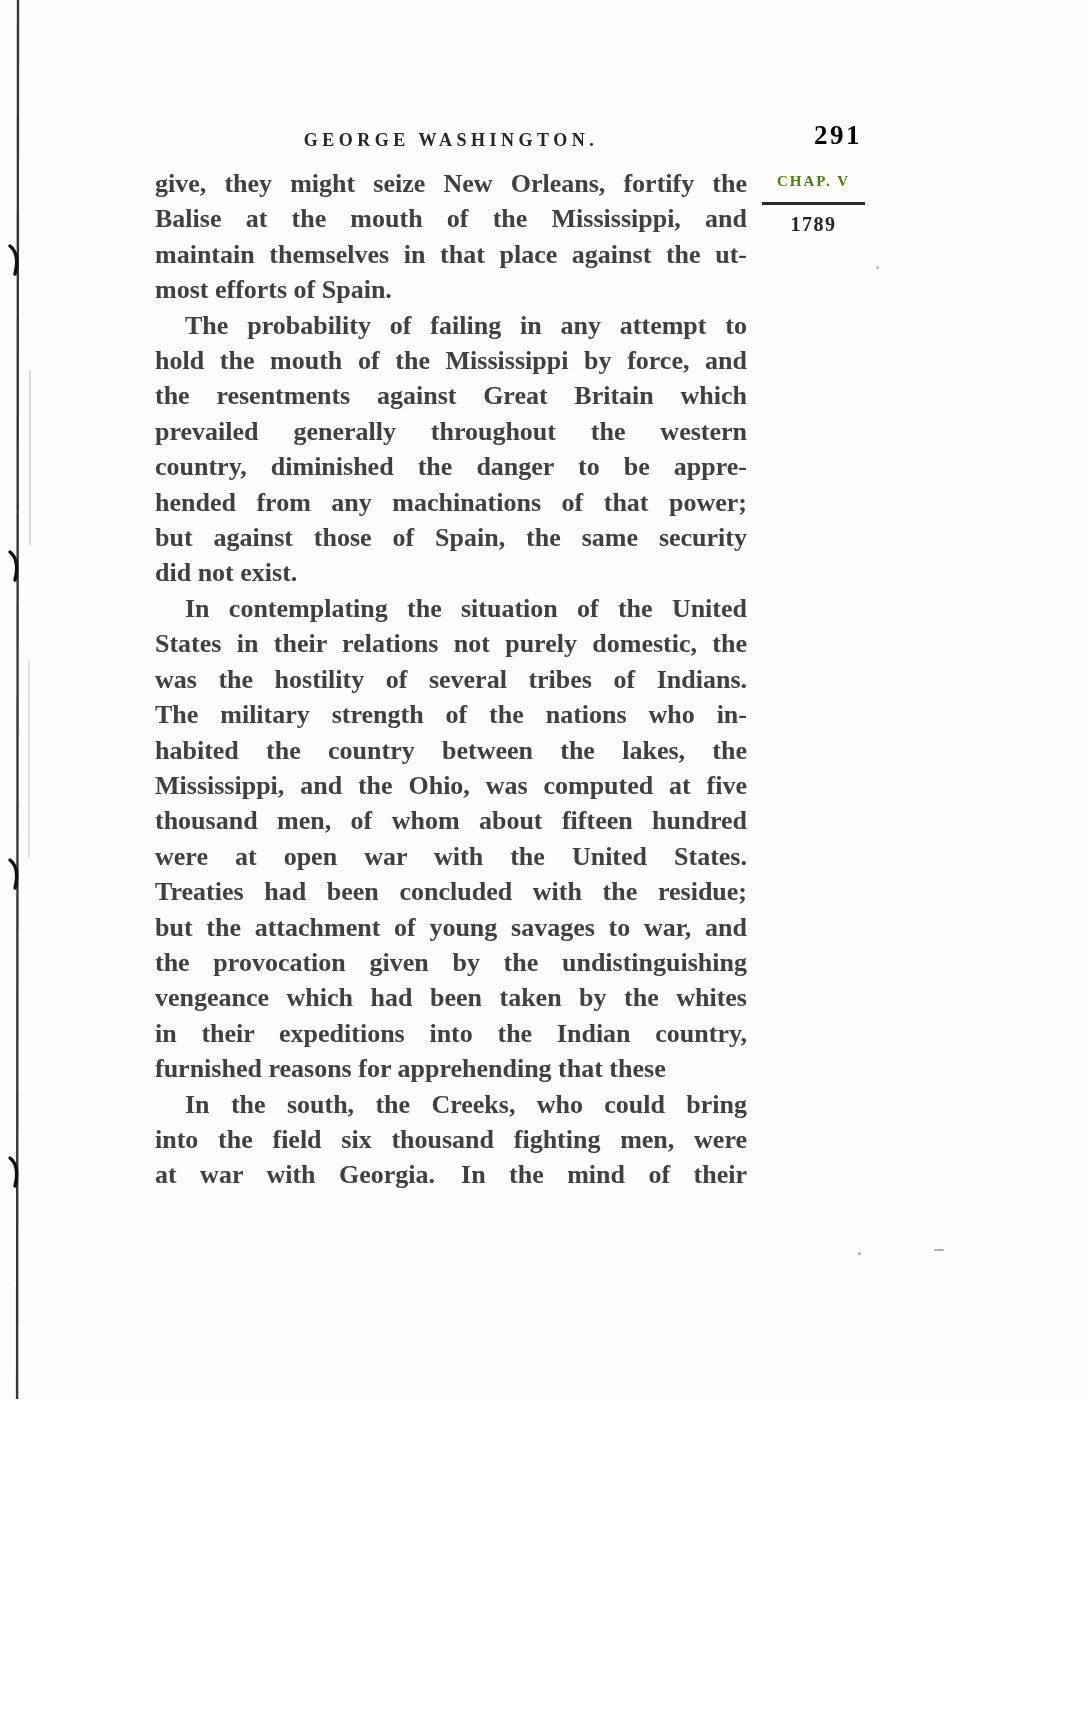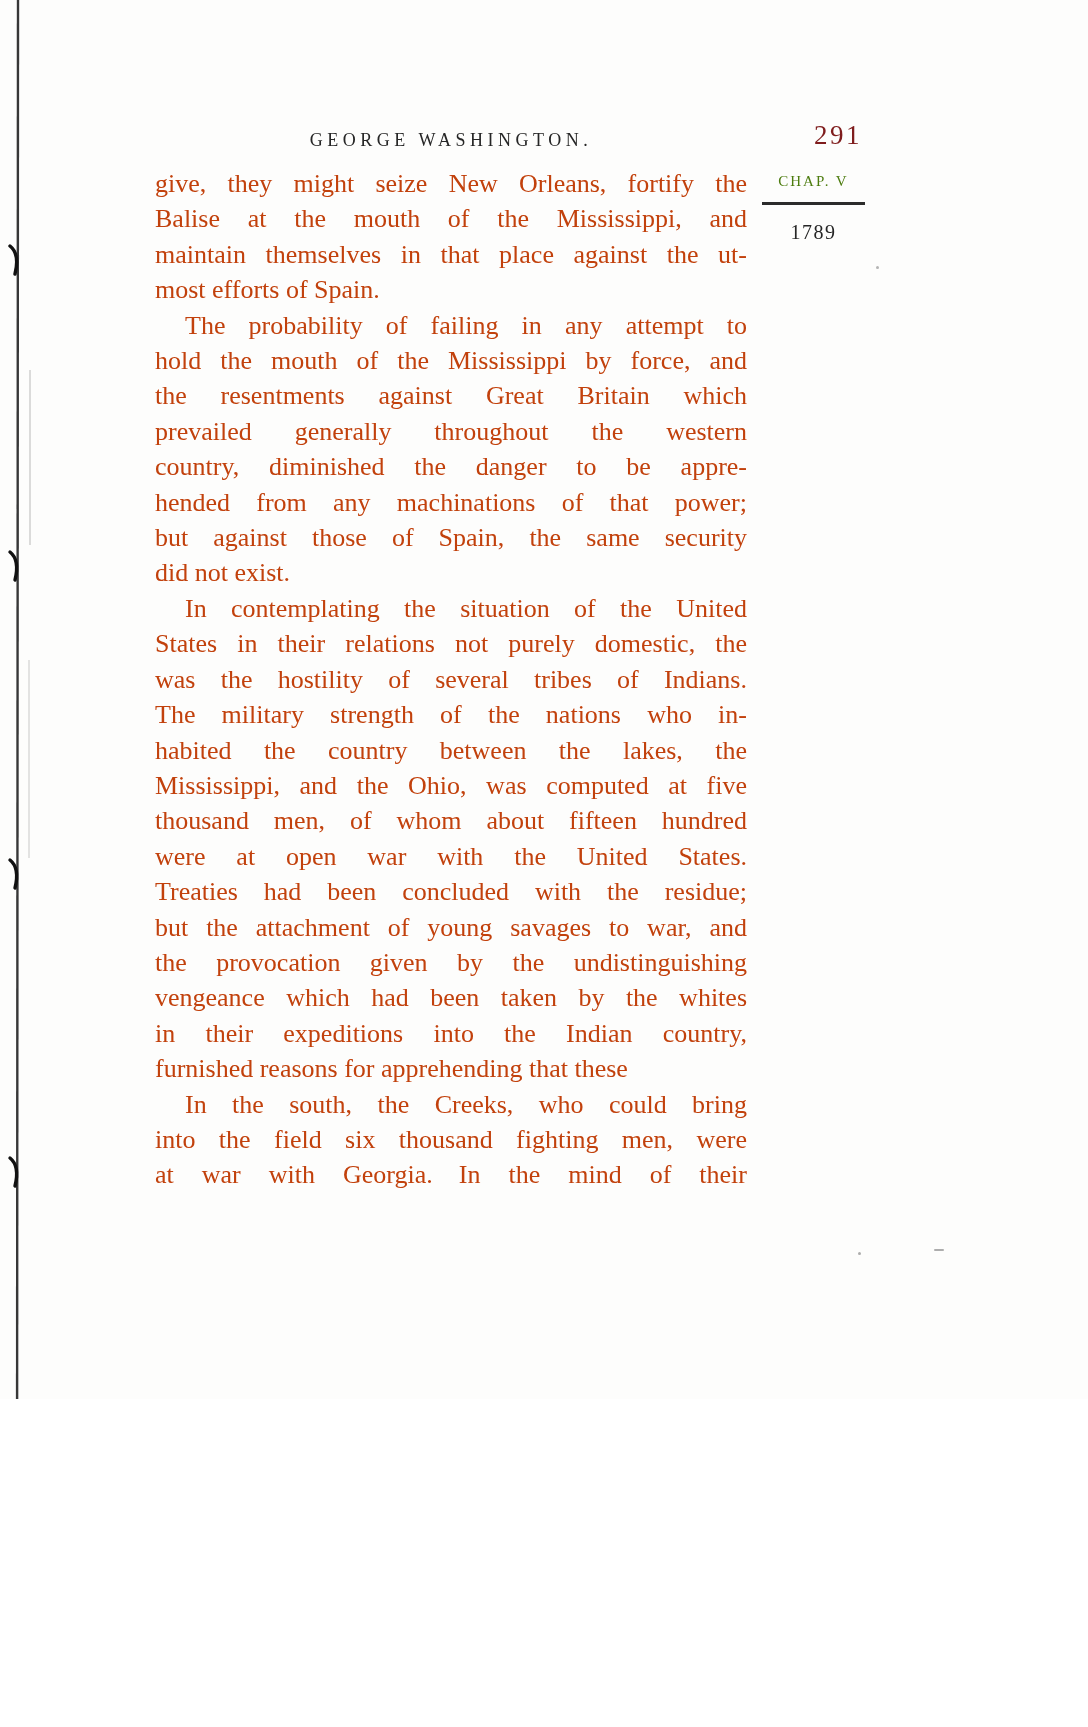--- a/index.html
+++ b/index.html
@@ -6,73 +6,74 @@
   html, body { margin: 0; padding: 0; background: #ffffff; }
   .page {
     position: relative;
     width: 1088px;
     height: 1399px;
     margin: 0 auto;
     background: #fdfdfc;
     overflow: hidden;
     font-family: "Liberation Serif", "DejaVu Serif", serif;
     color: #1e1e1e;
+    font-weight: bold;
   }
   .running-header {
     position: absolute;
     top: 130px;
     left: 155px;
     width: 592px;
     text-align: center;
     font-size: 18px;
     letter-spacing: 4.5px;
     color: #262626;
     white-space: nowrap;
   }
   .page-number {
     position: absolute;
     top: 120px;
     left: 814px;
     font-size: 27px;
     letter-spacing: 2.5px;
-    color: #7f1d1d;
+    color: #000000;
   }
   .margin-notes {
     position: absolute;
     left: 762px;
     top: 172px;
     width: 103px;
   }
   .chap {
     font-size: 15px;
     letter-spacing: 2px;
     text-align: center;
     color: #4d7c0f;
     line-height: 18px;
   }
   .margin-rule {
     margin-top: 12px;
     height: 2.5px;
     background: #2b2b2b;
   }
   .year {
-    margin-top: 16px;
+    margin-top: 8px;
     text-align: center;
     font-size: 20px;
     letter-spacing: 1.5px;
     color: #262626;
   }
   .text-column {
     position: absolute;
     left: 155px;
     top: 166px;
     width: 592px;
     font-size: 26px;
     line-height: 35.4px;
-    color: #c2410c;
+    color: #404040;
   }
   .para { margin: 0; }
   .line {
     text-align: justify;
     text-align-last: justify;
   }
   .para .line:last-child { text-align-last: left; }
   .para.full-last .line:last-child { text-align-last: justify; }
   .para.indented .line:first-child { text-indent: 30px; }
   .edge-svg {

